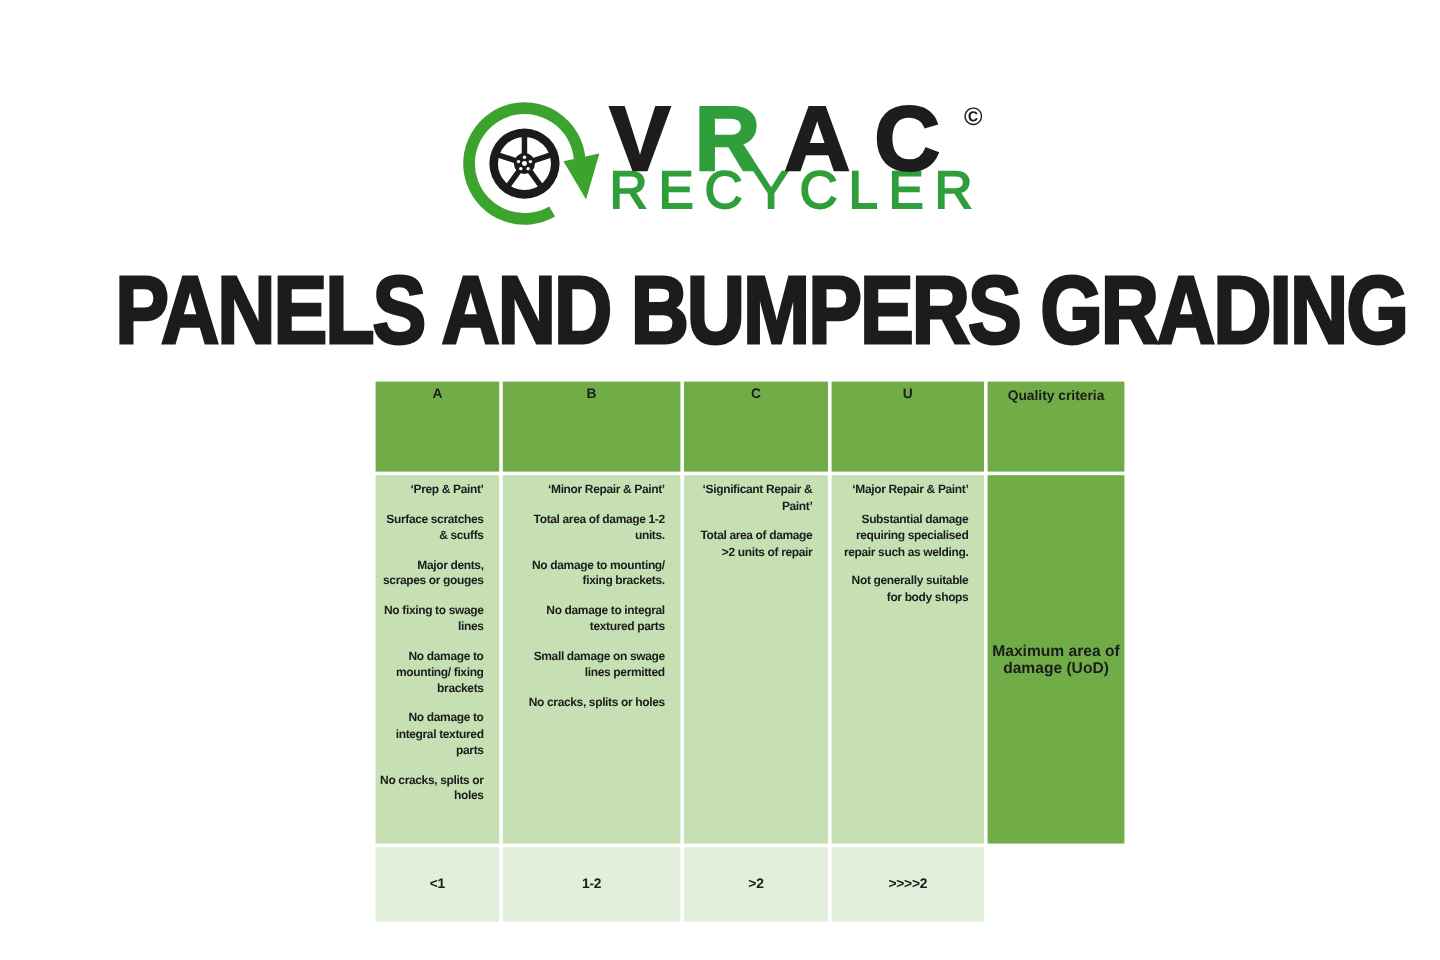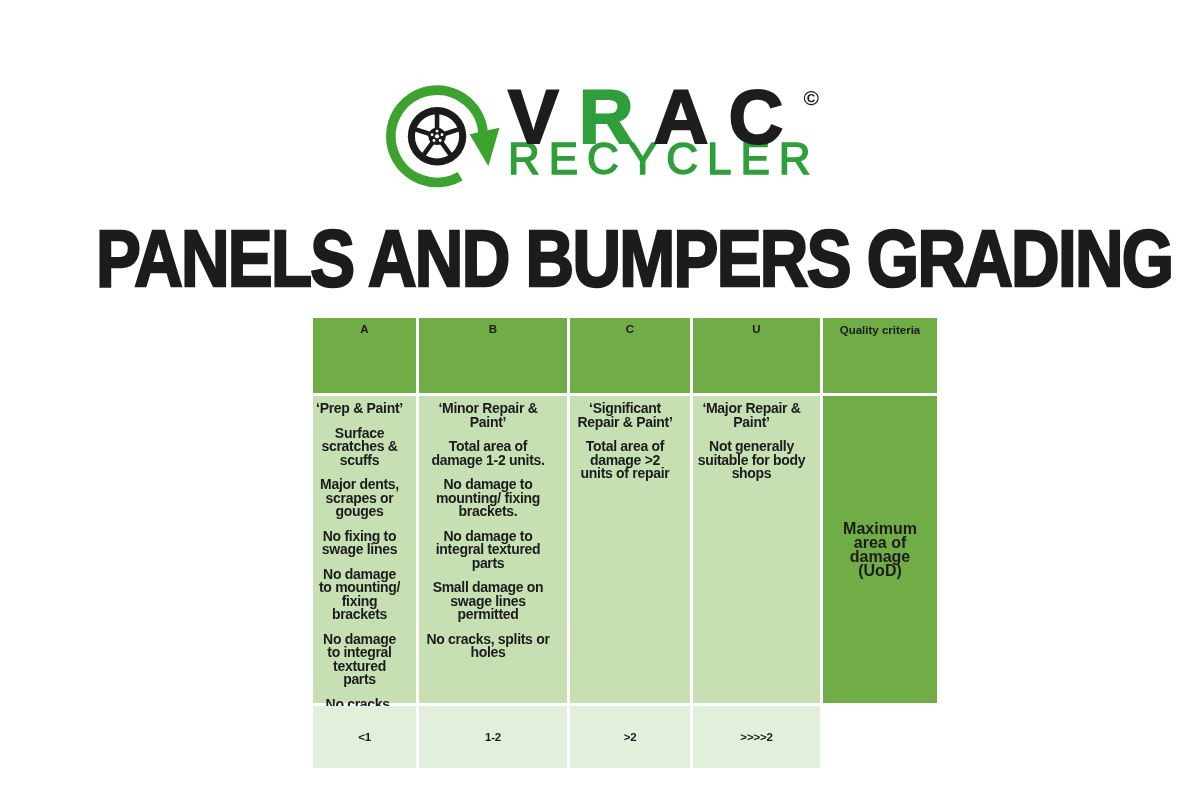--- a/index.html
+++ b/index.html
@@ -28,27 +28,27 @@
       color:#1c1c1c; -webkit-text-stroke:2.5px #1c1c1c; white-space:nowrap;
       transform:scaleX(0.84); transform-origin:center; }
 
   
   .grading-table { position:absolute; left:313px; top:318px;
       display:grid; grid-template-columns:103px 148px 120px 127px 114px;
       grid-template-rows:75px 307px 62px; gap:3px; }
   .cell { color:#1c1c1c; }
   .th { background:var(--header-green,#70AD47); font-weight:bold; font-size:11.5px;
       text-align:center; padding-top:5px; }
-  .body-cell { background:var(--cell-green,#C6E0B4); text-align:center;
-      font-weight:bold; font-size:14px; line-height:13.5px; letter-spacing:-0.3px;
+  .body-cell { background:var(--cell-green,#C6E0B4); text-align:right;
+      font-weight:bold; font-size:10px; line-height:13.5px; letter-spacing:-0.3px;
       padding:6px 13px 0 3px; }
   .body-cell p { margin:0 0 11px; }
   .label-top { padding-top:6px; }
   .max-label { display:flex; align-items:center; justify-content:center; text-align:center;
-      font-size:16px; line-height:14px; padding:0 3px; }
+      font-size:13px; line-height:14px; padding:0 3px; }
   .max-cell { background:var(--cell-green-light,#E2EFDA); display:flex; align-items:center;
       justify-content:center; font-weight:bold; font-size:11.5px; letter-spacing:-0.2px; }
 </style>
 </head>
 <body>
 
 <div id="page">
 
   <div class="logo">
     <svg class="wheel-svg" viewBox="0 0 200 200" aria-hidden="true">
@@ -114,20 +114,21 @@
       <p>No cracks, splits or holes</p>
     </div>
 
     <div class="cell body-cell">
       <p>‘Significant Repair &amp; Paint’</p>
       <p>Total area of damage &gt;2 units of repair</p>
     </div>
 
     <div class="cell body-cell">
       <p>‘Major Repair &amp; Paint’</p>
+      <p>Substantial damage requiring specialised repair such as welding.</p>
       <p>Not generally suitable for body shops</p>
     </div>
 
     <div class="cell th max-label">Maximum area of damage (UoD)</div>
     <div class="cell max-cell">&lt;1</div>
     <div class="cell max-cell">1-2</div>
     <div class="cell max-cell">&gt;2</div>
     <div class="cell max-cell">&gt;&gt;&gt;&gt;2</div>
 
   </div>

